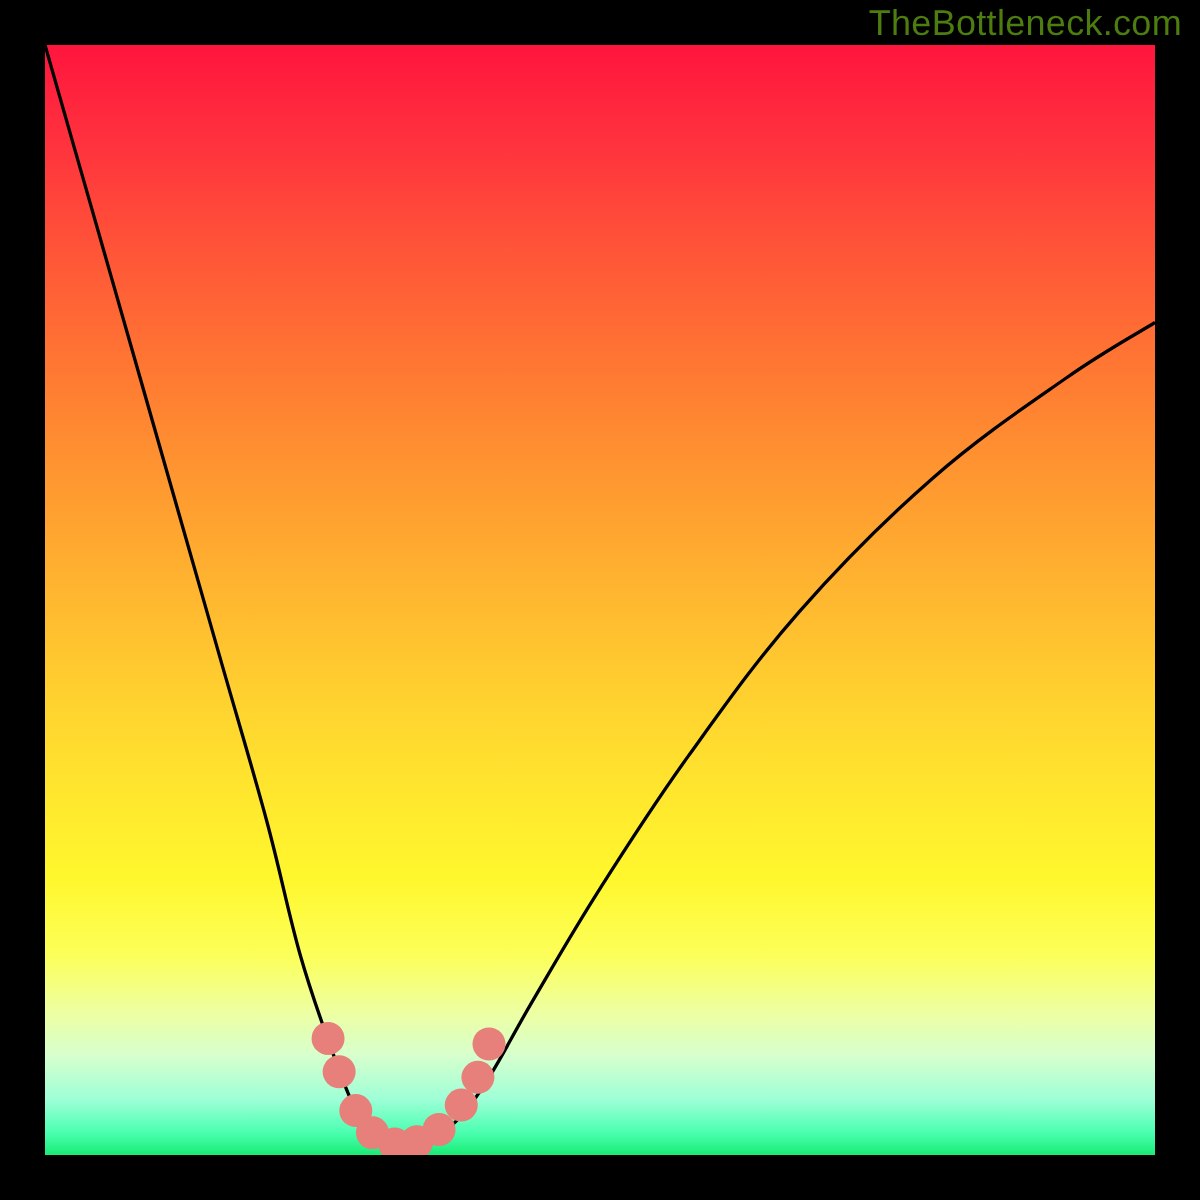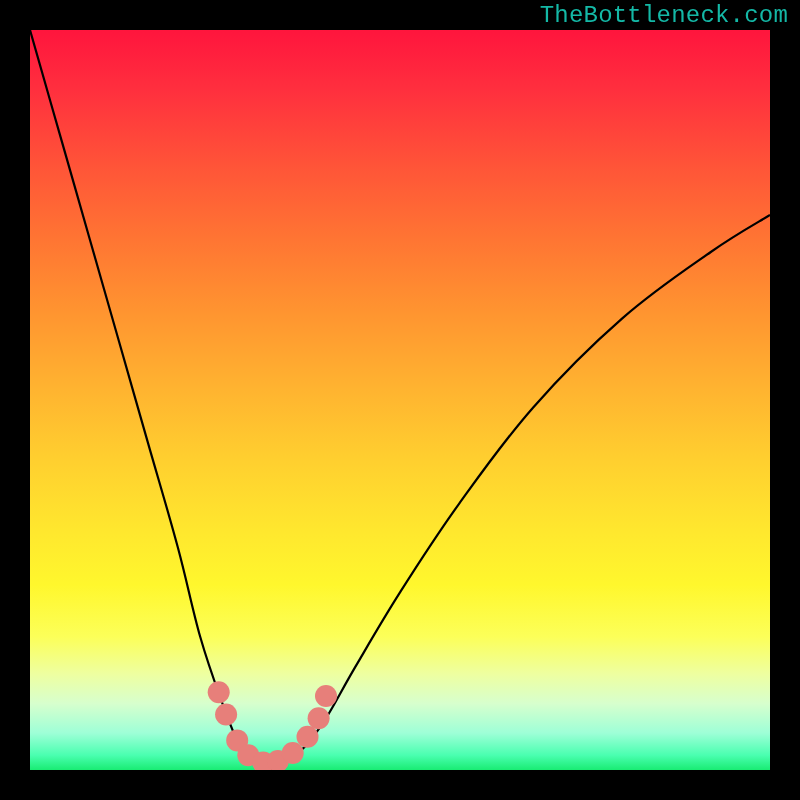--- a/index.html
+++ b/index.html
@@ -45,23 +45,23 @@
       #d7ffcd 91%,
       #9effd7 95%,
       #4affb0 98%,
       #19ec73 100%
     );
   }
   .watermark {
     position: absolute;
     top: 2px;
     right: 12px;
-    font-family: Liberation Mono, monospace;
+    font-family: Liberation Sans, sans-serif;
     font-size: 24px;
-    color: #14b8a6;
+    color: #4d7c0f;
     letter-spacing: 0.2px;
     font-weight: 400;
     user-select: none;
   }
   svg.curve {
     position: absolute;
     inset: 0;
     width: 100%;
     height: 100%;
   }

